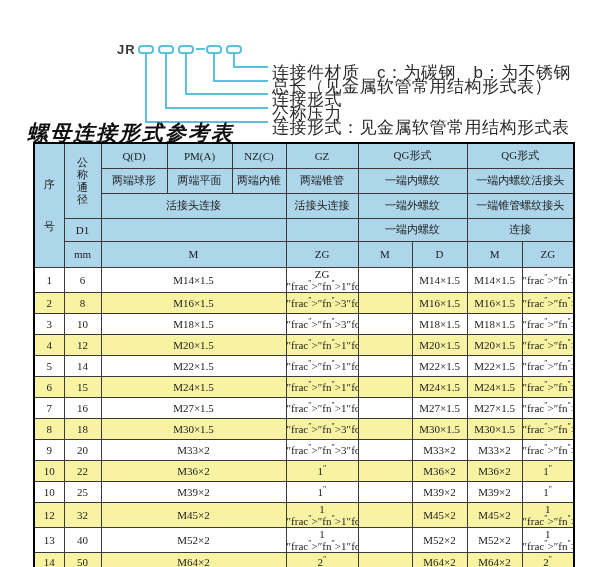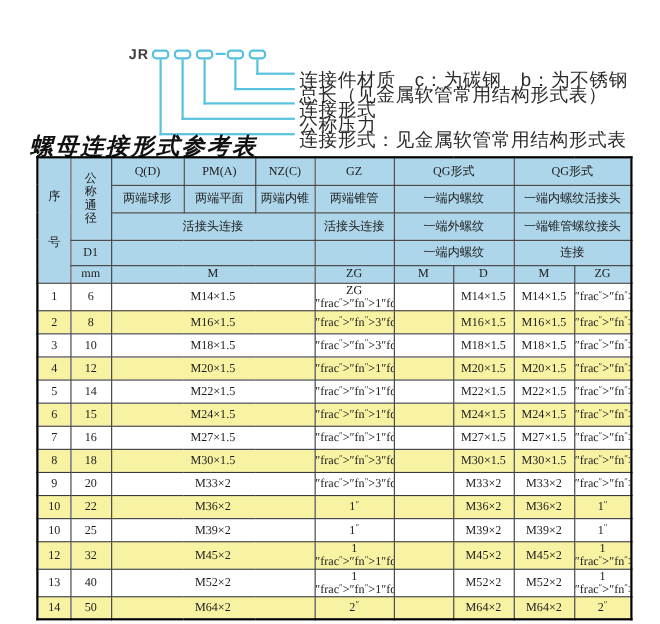--- a/index.html
+++ b/index.html
@@ -31,21 +31,21 @@
     position:absolute; left:33px; top:142px; width:540px;
     border-collapse:collapse; table-layout:fixed; border:2px solid #000;
     font-family:"Liberation Serif","DejaVu Serif","DejaVu Sans",serif;
   }
   table.ref th, table.ref td {
     border:1px solid #3a3a3a; text-align:center; vertical-align:middle;
     padding:0; font-weight:normal; font-size:11px; overflow:hidden;
   }
   table.ref thead th { background:#aed6ea; }
   tr.hrowA th { height:25px; } tr.hrowB th { height:25px; } tr.hrowC th { height:25px; }
-  tr.hrowD th { height:23px; } tr.hrowE th { height:16px; }
+  tr.hrowD th { height:23px; } tr.hrowE th { height:26px; }
   table.ref tbody td { height:21px; background:#ffffff; }
   table.ref tbody tr.alt td { background:#f8f3a3; }
   th.vhead { background:#aed6ea; }
   .vtext { display:flex; flex-direction:column; align-items:center; justify-content:center; line-height:1.12; font-size:11px; }
   .vtext.spread { gap:30px; }
   .inch { font-size:8px; vertical-align:top; line-height:1; }
 </style>
 </head>
 <body>
 

